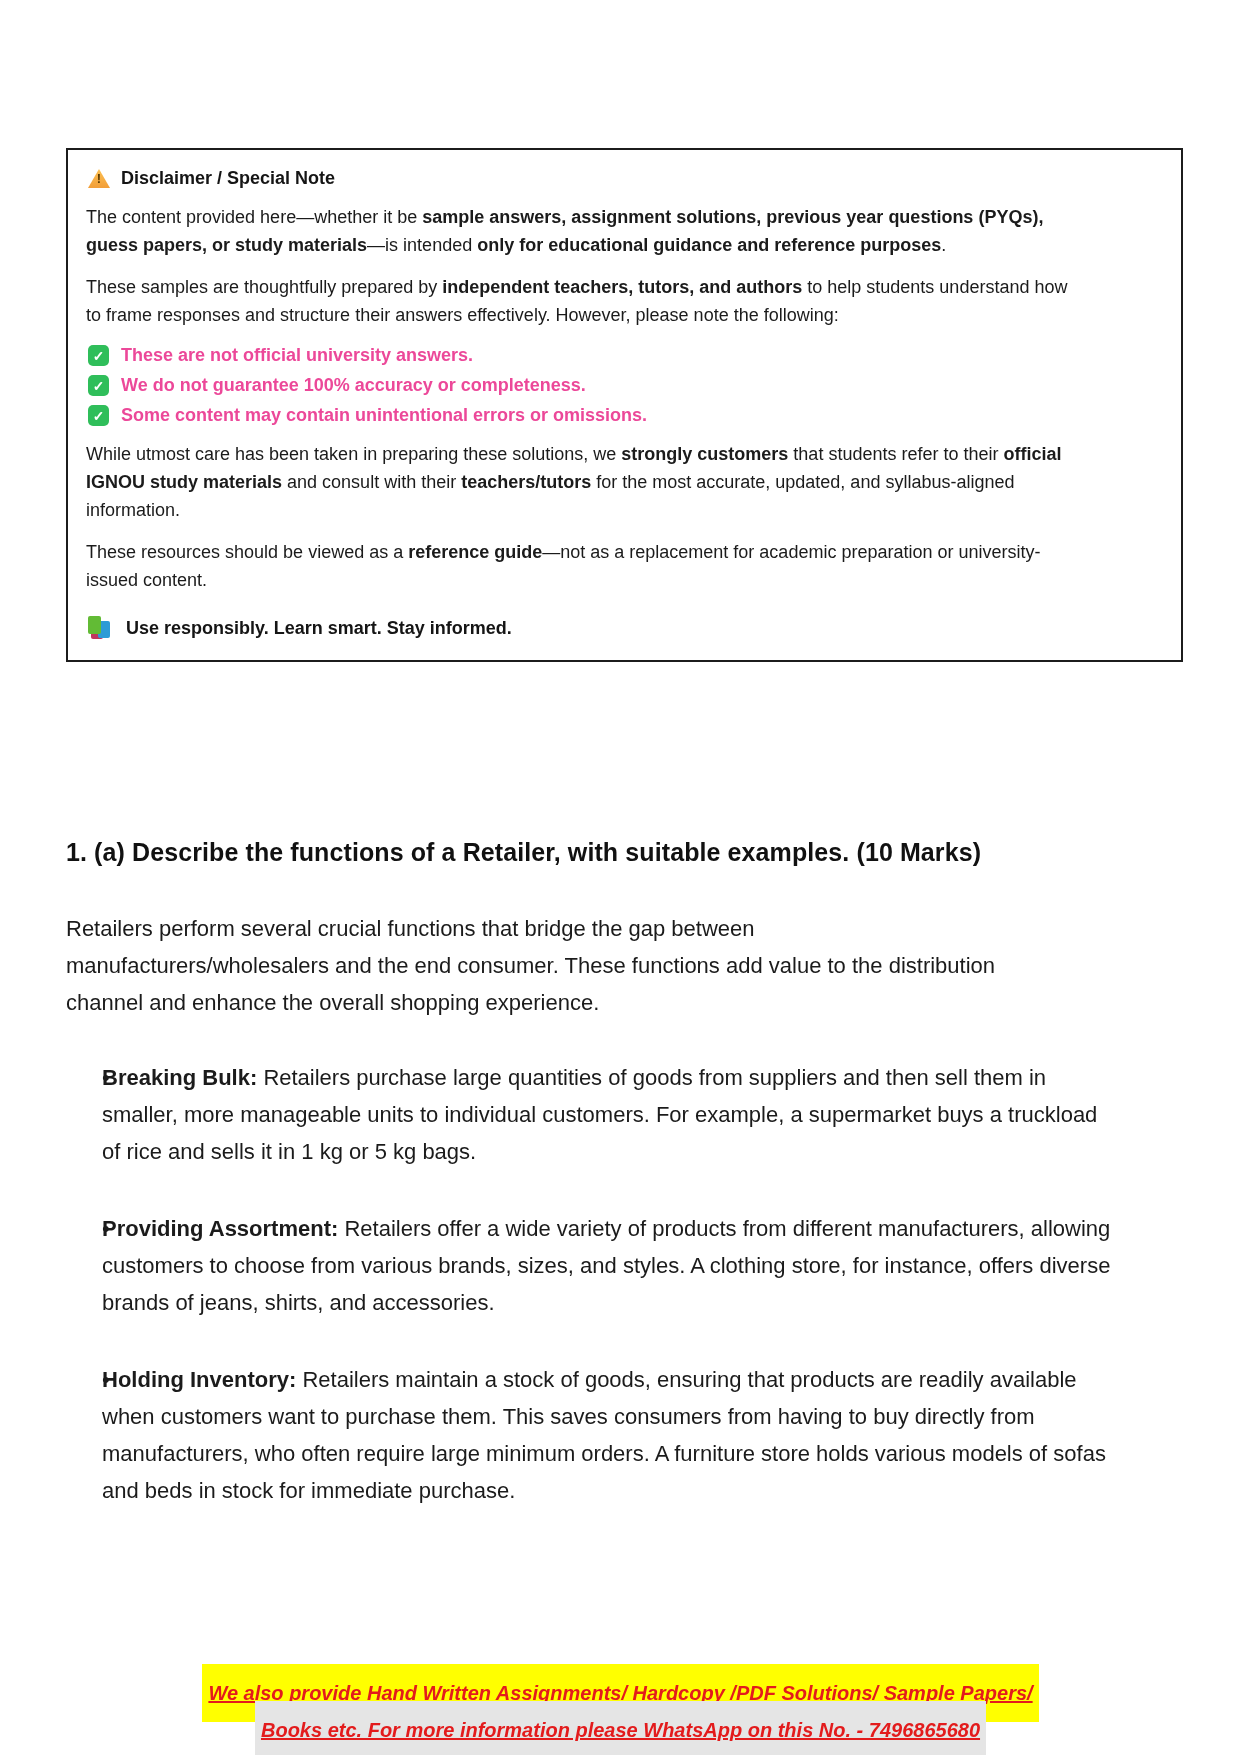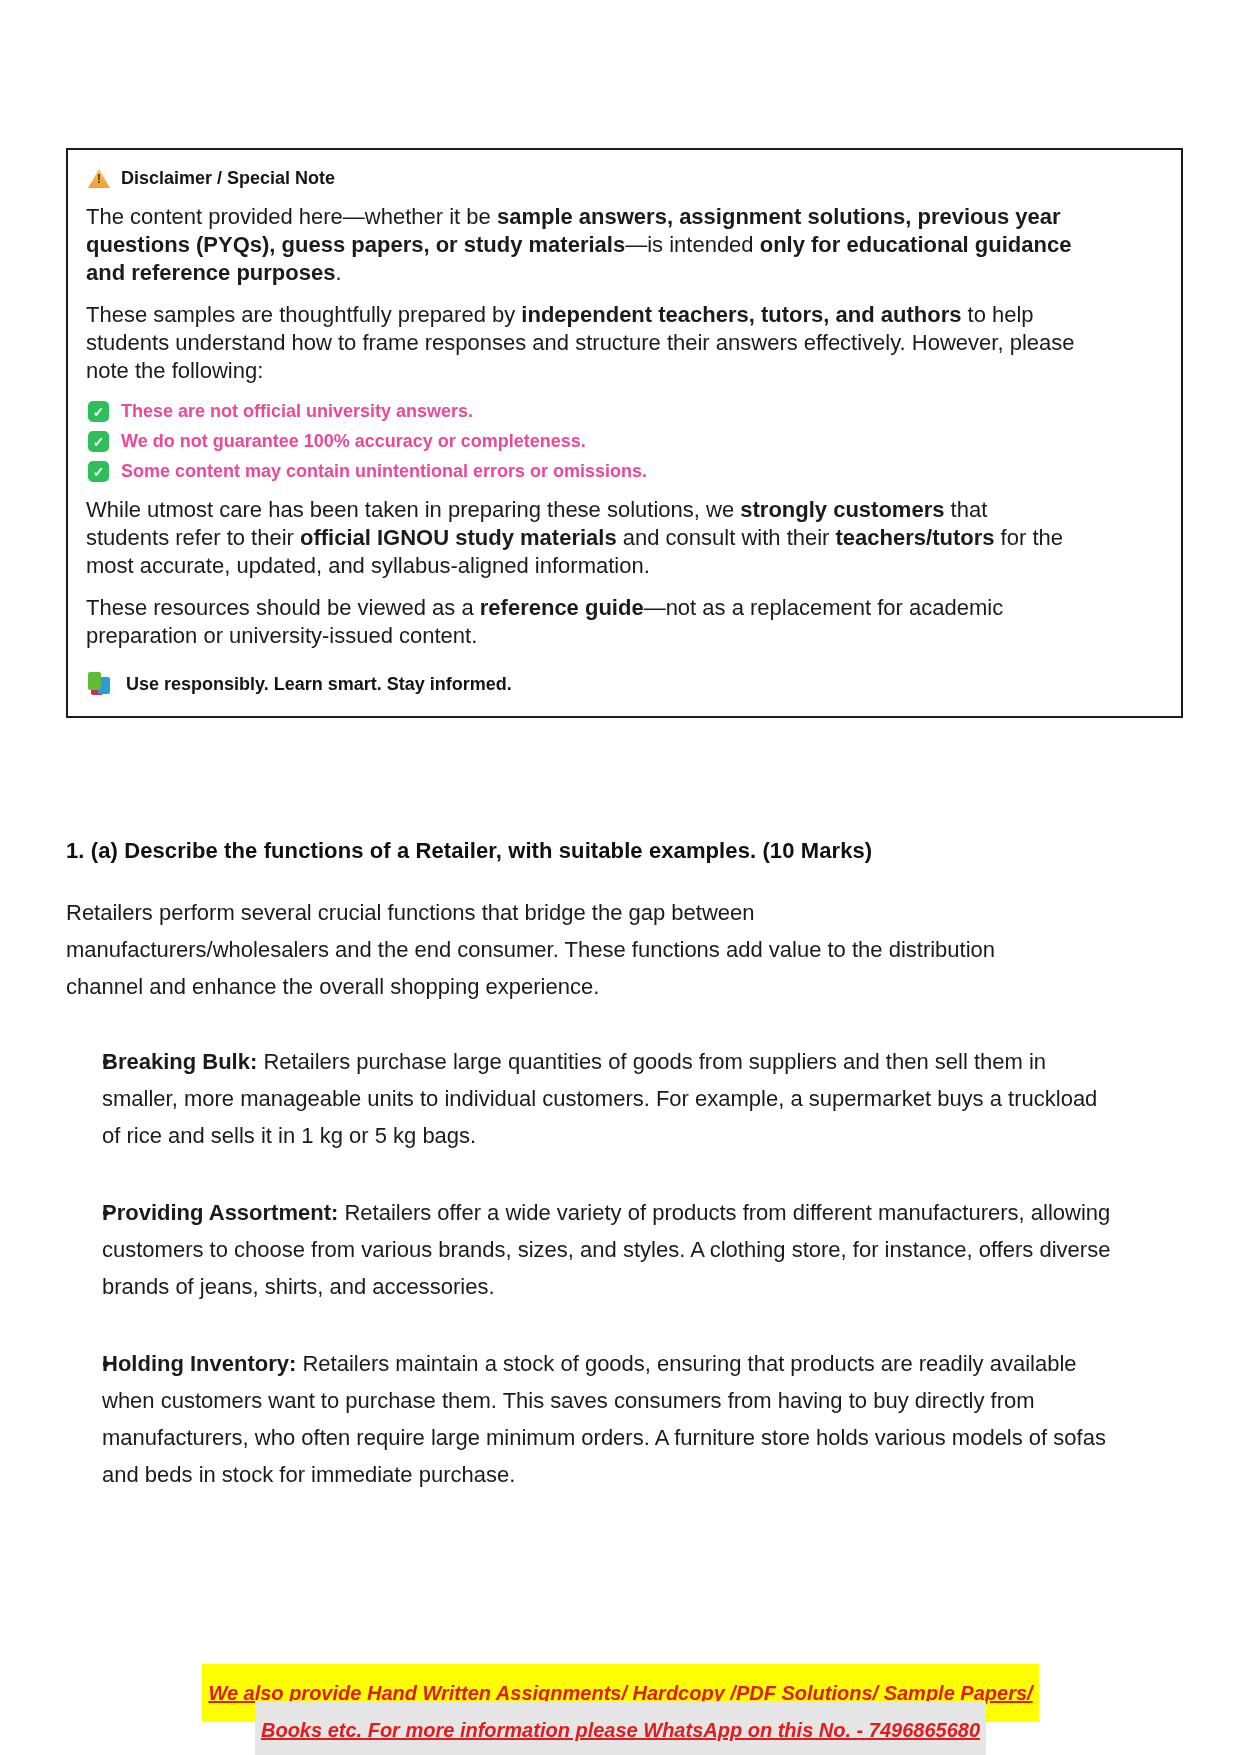--- a/index.html
+++ b/index.html
@@ -27,21 +27,21 @@
     position:relative; width:22px; height:19px; flex:0 0 auto;
     background:linear-gradient(180deg,#fcc153 0%,#f29e38 100%);
     clip-path:polygon(50% 0%, 100% 100%, 0% 100%);
   }
   .warning-icon::after {
     content:"!"; position:absolute; left:0; right:0; top:2px;
     text-align:center; font-size:13px; font-weight:700; color:#5b3a00;
   }
 
   .disc-para {
-    font-size:22px; line-height:28px; color:#1b1b1b;
+    font-size:18px; line-height:28px; color:#1b1b1b;
     max-width:990px; margin-top:14px;
   }
   .disc-para span.b, .bold { font-weight:700; }
 
   .disc-checklist { margin:16px 0 2px 2px; }
   .check-row { display:flex; align-items:center; gap:12px; margin-top:9px; }
   .check-icon {
     width:21px; height:21px; flex:0 0 auto;
     background:#2fbe5a; border-radius:5px;
     color:#ffffff; font-size:14px; font-weight:700;
@@ -54,22 +54,22 @@
   .disc-footer-text { font-size:18px; font-weight:700; color:#151515; }
 
   .books-icon { position:relative; width:26px; height:24px; flex:0 0 auto; }
   .books-icon .bk { position:absolute; border-radius:2px; }
   .books-icon .bk-pink  { left:3px; top:9px;  width:12px; height:14px; background:#c0355f; }
   .books-icon .bk-blue  { left:10px; top:5px; width:12px; height:17px; background:#2d9bd6; }
   .books-icon .bk-green { left:0px;  top:0px; width:13px; height:18px; background:#62bb35; }
 
   
   .answer { position:absolute; left:66px; top:838px; width:1112px; }
-  .q-heading { font-size:22px; font-weight:700; color:#111; letter-spacing:0.1px; }
-  .a-intro { font-size:22px; line-height:37px; max-width:930px; margin-top:30px; }
+  .q-heading { font-size:25px; font-weight:700; color:#111; letter-spacing:0.1px; }
+  .a-intro { font-size:22px; line-height:37px; max-width:930px; margin-top:43px; }
 
   .bullet-list { margin-top:38px; }
   .bullet-item { display:flex; margin-bottom:40px; }
   .bullet-marker { width:36px; padding-left:36px; flex:0 0 auto; font-size:22px; line-height:37px; }
   .bullet-marker::before { content:"•"; }
   .bullet-body { font-size:22px; line-height:37px; max-width:1012px; }
   .bullet-label { font-weight:700; }
 
   
   .promo { position:absolute; left:0; bottom:6px; width:100%; text-align:center; }

